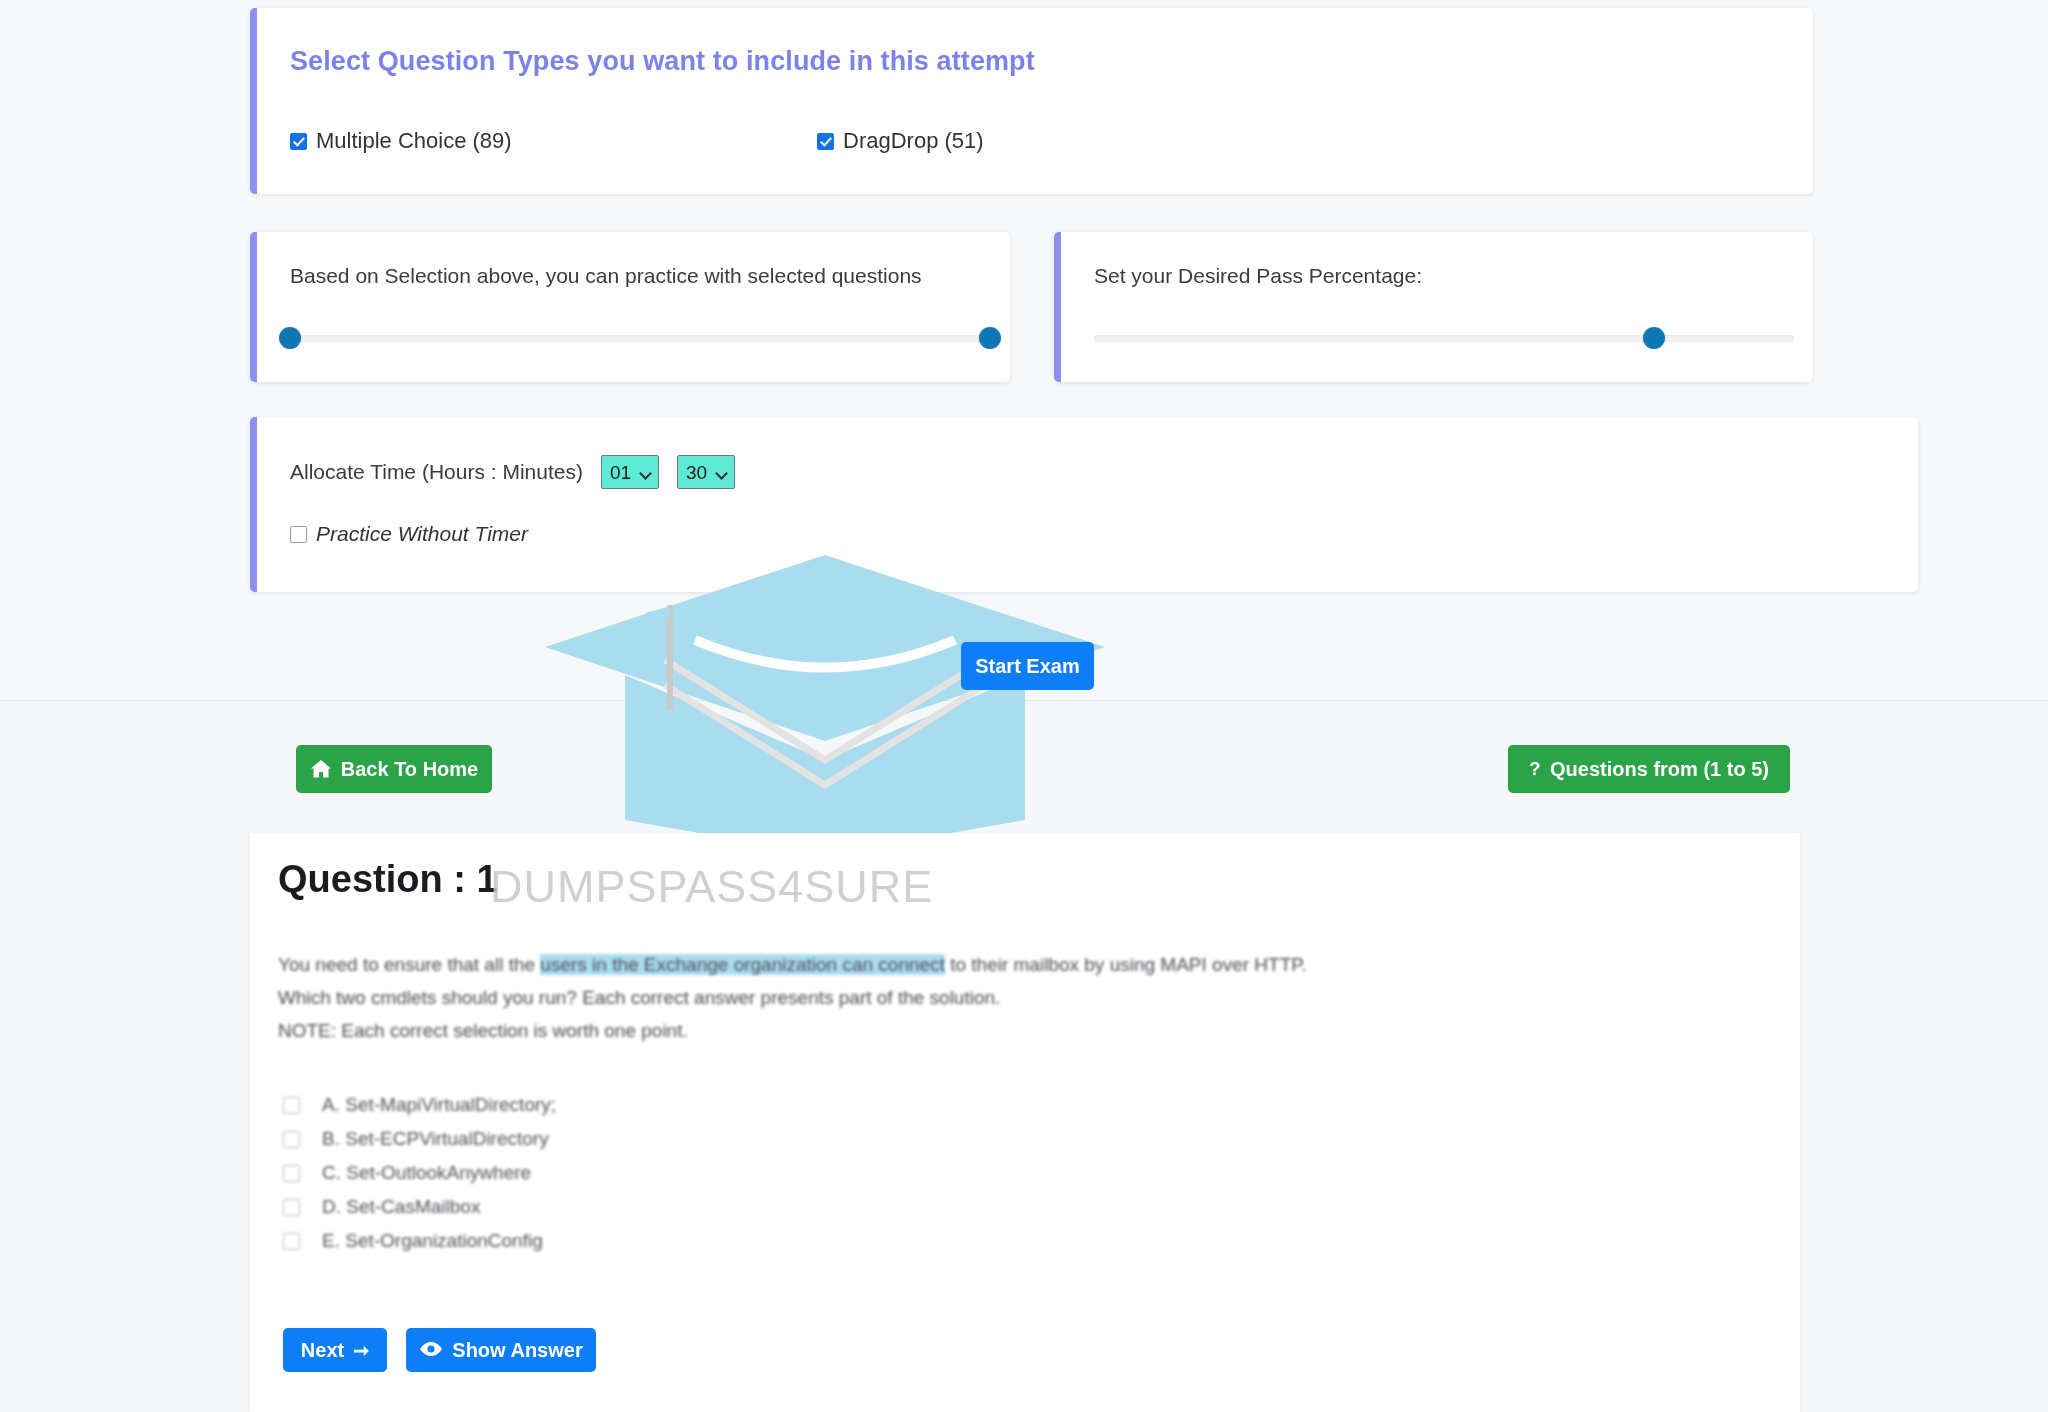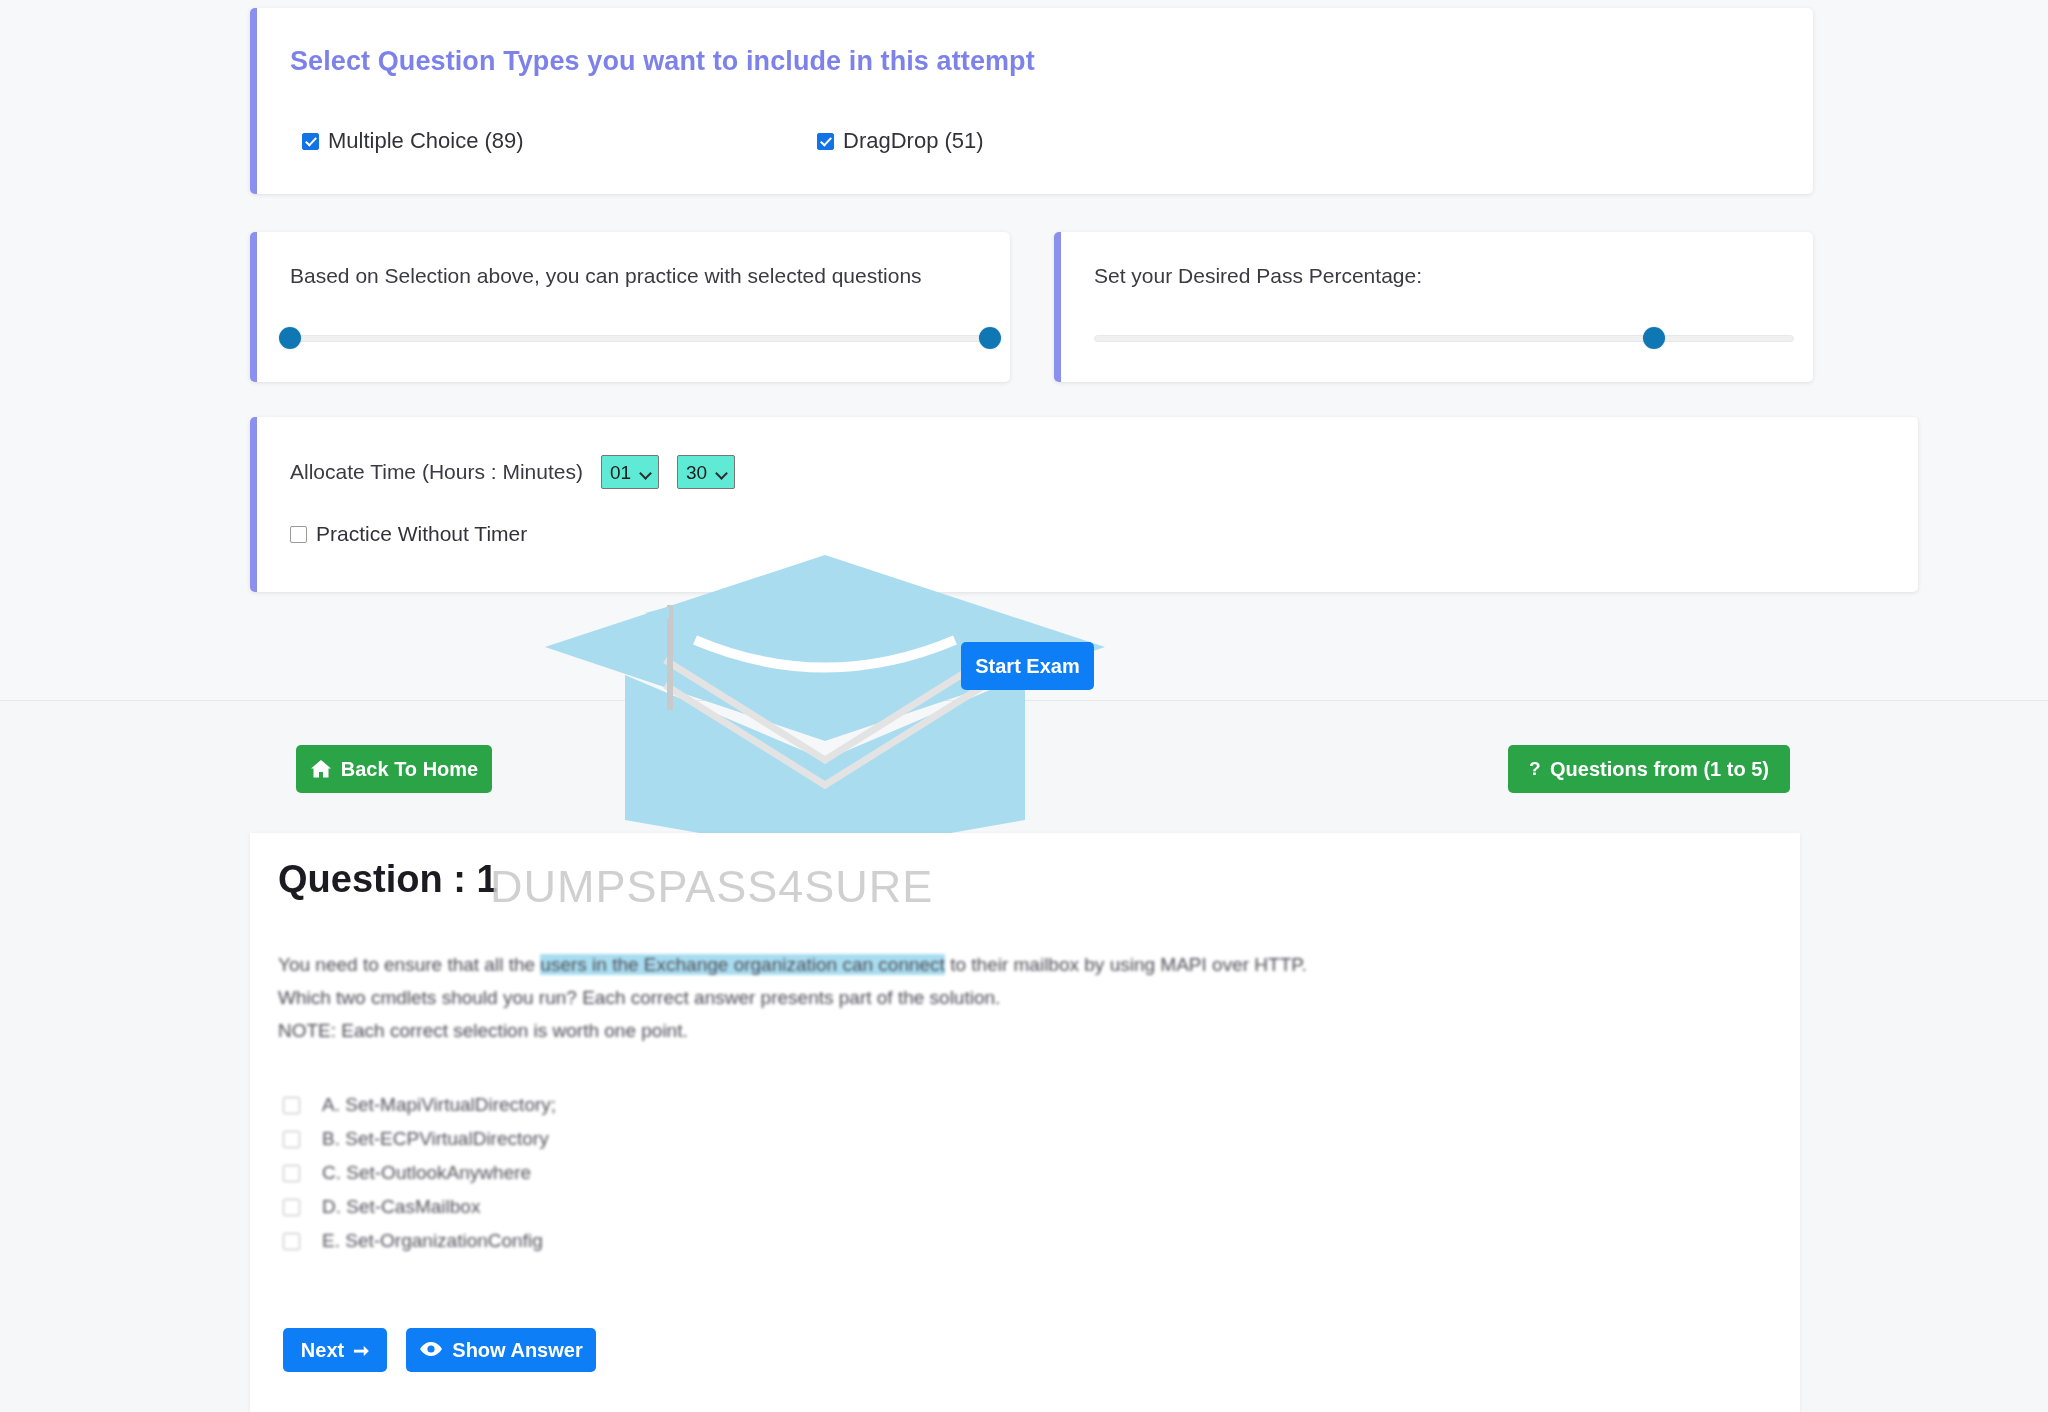--- a/index.html
+++ b/index.html
@@ -60,21 +60,21 @@
   }
   .qtype-item {
     position: absolute;
     display: flex;
     align-items: center;
     gap: 9px;
     font-size: 22px;
     color: #32323a;
     white-space: nowrap;
   }
-  .qtype-item.first { left: 45px; justify-content: space-between; }
+  .qtype-item.first { left: 33px; justify-content: space-between; }
   .qtype-item.second { left: 548px; padding-left: 12px; }
 
   .cb {
     width: 17px;
     height: 17px;
     box-sizing: border-box;
     border: 1px solid #9b9b9b;
     border-radius: 2px;
     background: #ffffff;
     display: inline-block;
@@ -200,20 +200,21 @@
   .timer-row {
     position: absolute;
     left: 33px;
     top: 105px;
     display: flex;
     align-items: center;
     gap: 9px;
     font-size: 21px;
     color: #32323a;
     white-space: nowrap;
+    font-style: italic;
   }
 
   
   .watermark {
     position: absolute;
     left: 545px;
     top: 555px;
     width: 560px;
     height: 300px;
     pointer-events: none;

